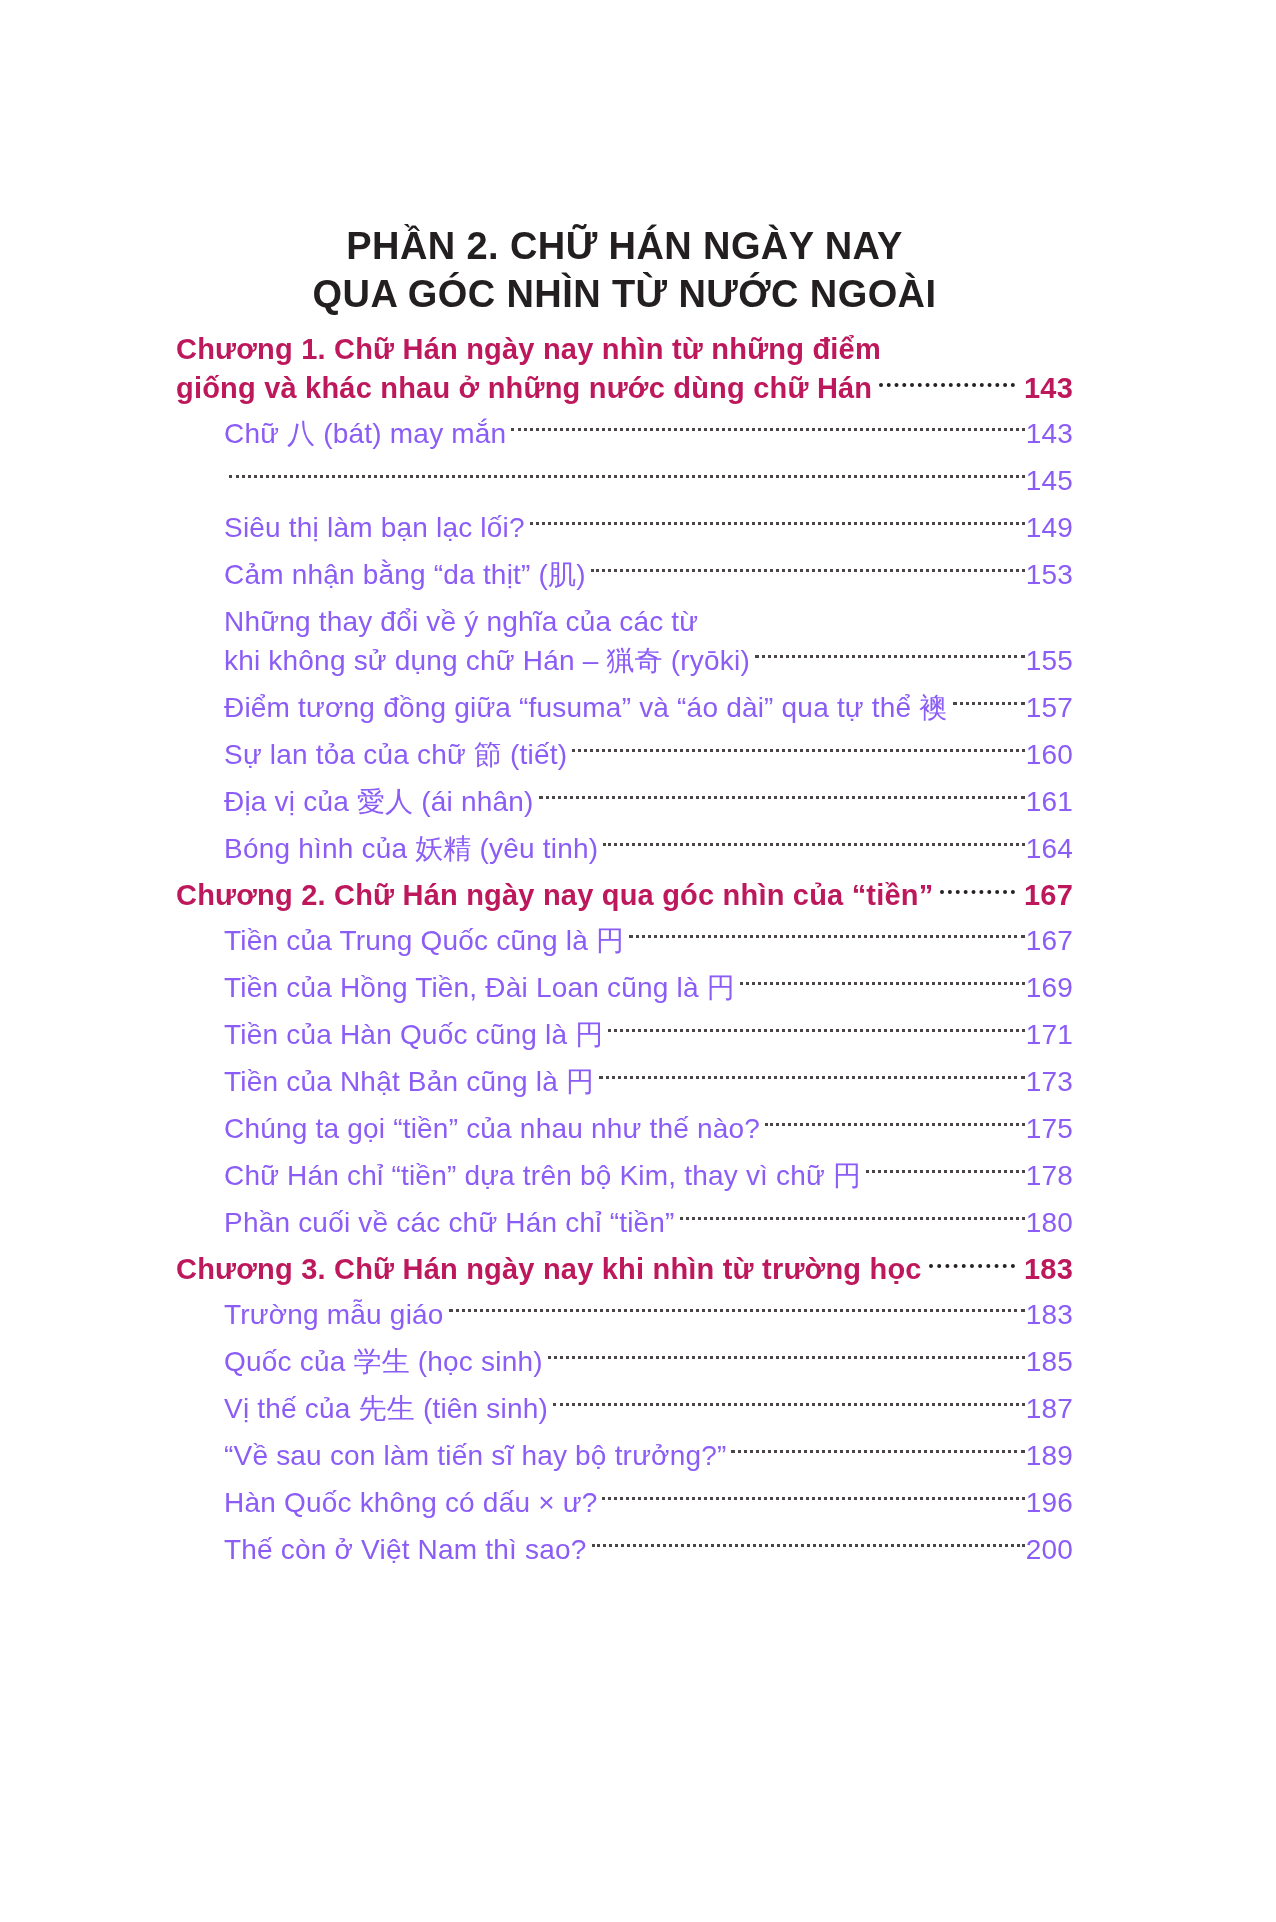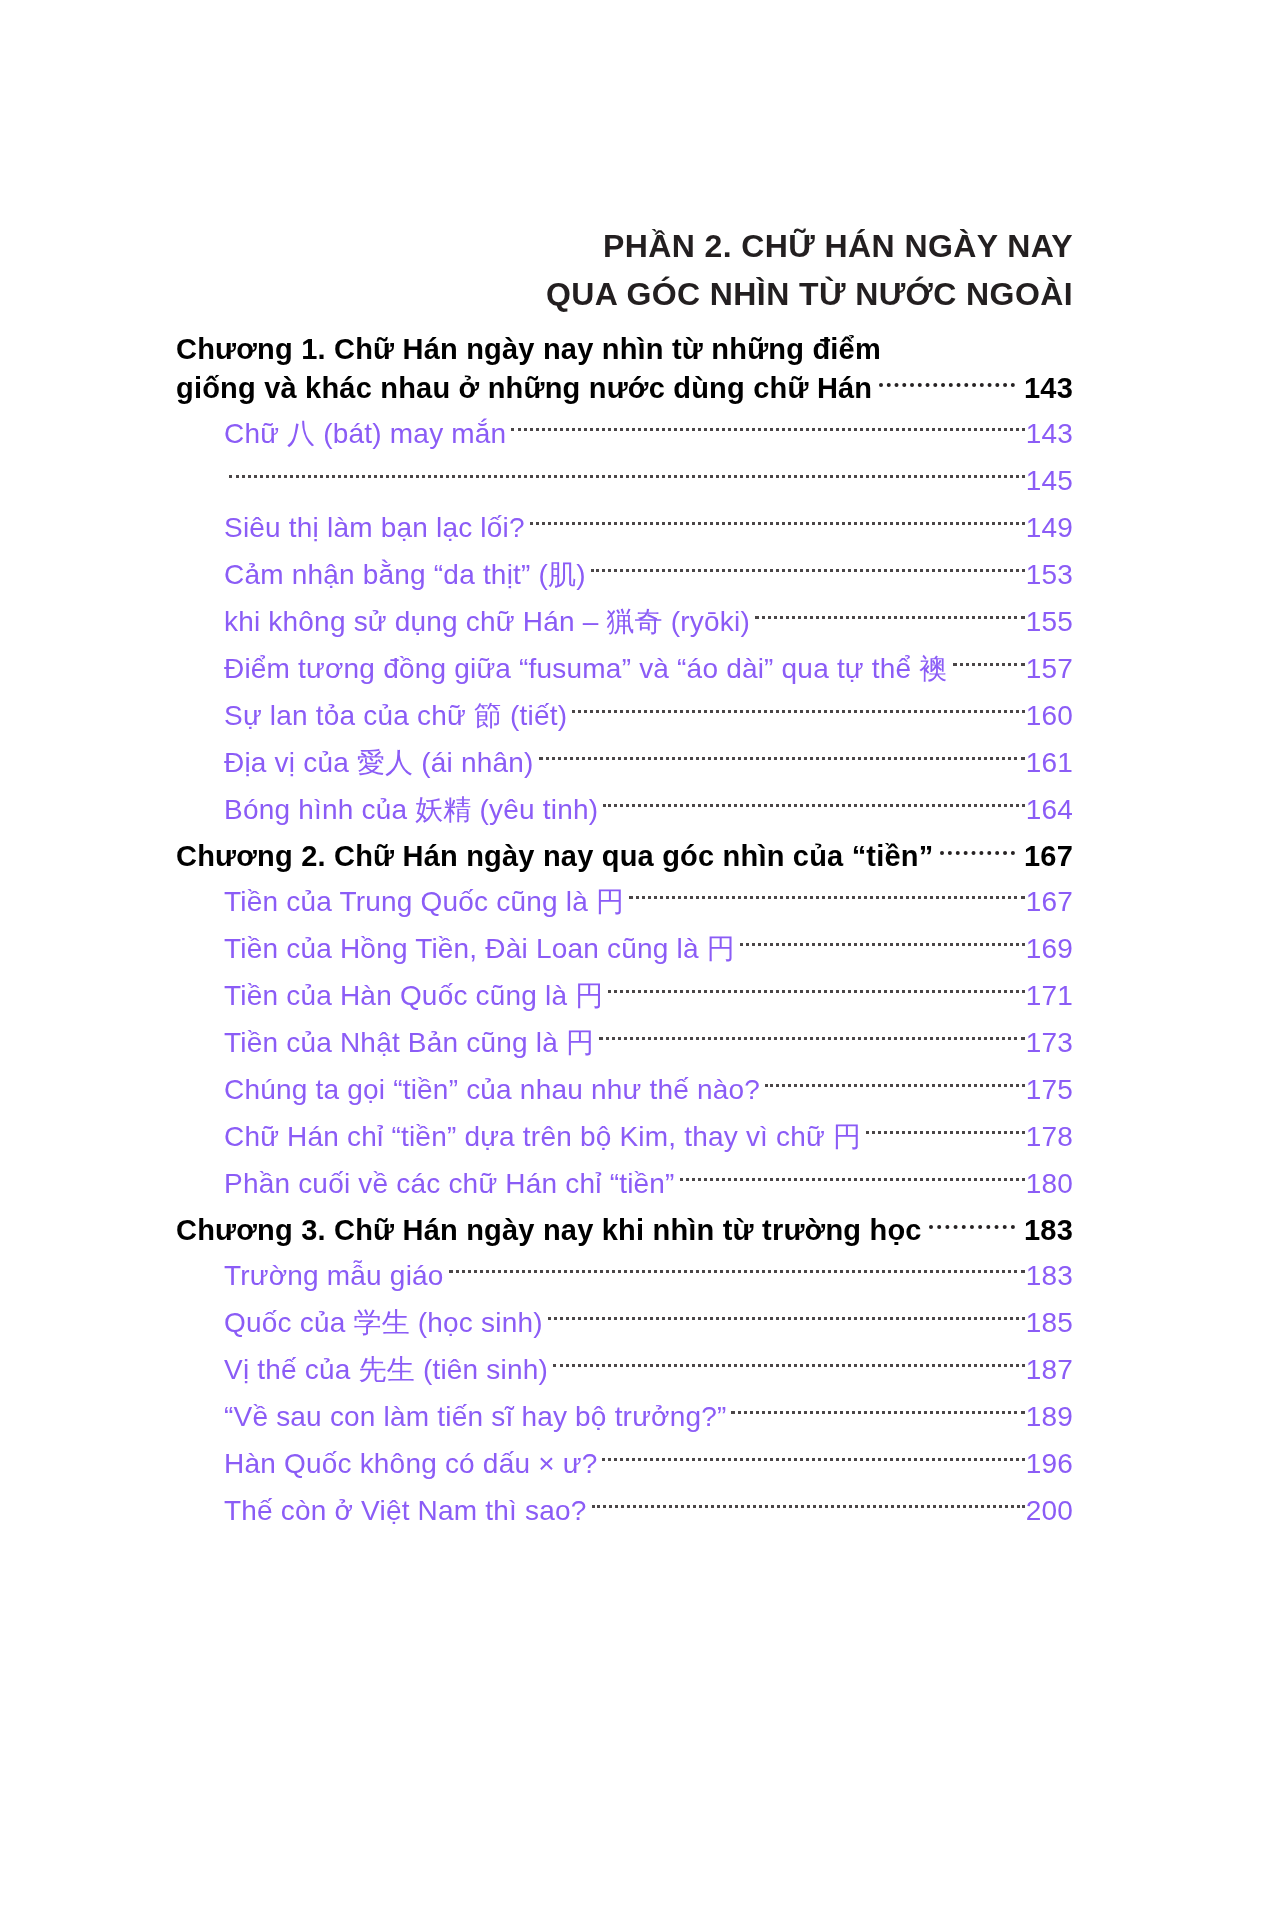--- a/index.html
+++ b/index.html
@@ -21,37 +21,37 @@
     background: #ffffff;
   }
   .content {
     position: absolute;
     left: 176px;
     top: 222px;
     width: 897px;
   }
   
   .part-title {
-    text-align: right;
+    text-align: center;
     font-weight: 700;
-    font-size: 32px;
+    font-size: 38px;
     line-height: 48px;
     letter-spacing: 0.4px;
     color: #231f20;
     margin-bottom: 12px;
   }
   
   .toc-row { margin-bottom: 8px; }
   .toc-row.chapter {
     margin-top: 8px;
     margin-bottom: 6px;
     font-weight: 700;
     font-size: 29px;
     letter-spacing: 0.2px;
-    color: #000000;
+    color: #be185d;
   }
   .toc-row.entry {
     font-weight: 400;
     font-size: 28px;
     letter-spacing: 0.2px;
     color: #8b5cf6;
     padding-left: 48px;
   }
   .toc-line { line-height: 39px; white-space: nowrap; }
   .toc-line-flex {
@@ -112,20 +112,21 @@
           </div>
         </div>
         <div class="toc-row entry">
           <div class="toc-line-flex">
             <span class="toc-label">Cảm nhận bằng “da thịt” (肌)</span>
             <span class="dots"></span>
             <span class="pagenum">153</span>
           </div>
         </div>
         <div class="toc-row entry">
+          <div class="toc-line">Những thay đổi về ý nghĩa của các từ</div>
           <div class="toc-line-flex">
             <span class="toc-label">khi không sử dụng chữ Hán – 猟奇 (ryōki)</span>
             <span class="dots"></span>
             <span class="pagenum">155</span>
           </div>
         </div>
         <div class="toc-row entry">
           <div class="toc-line-flex">
             <span class="toc-label">Điểm tương đồng giữa “fusuma” và “áo dài” qua tự thể 襖</span>
             <span class="dots"></span>

